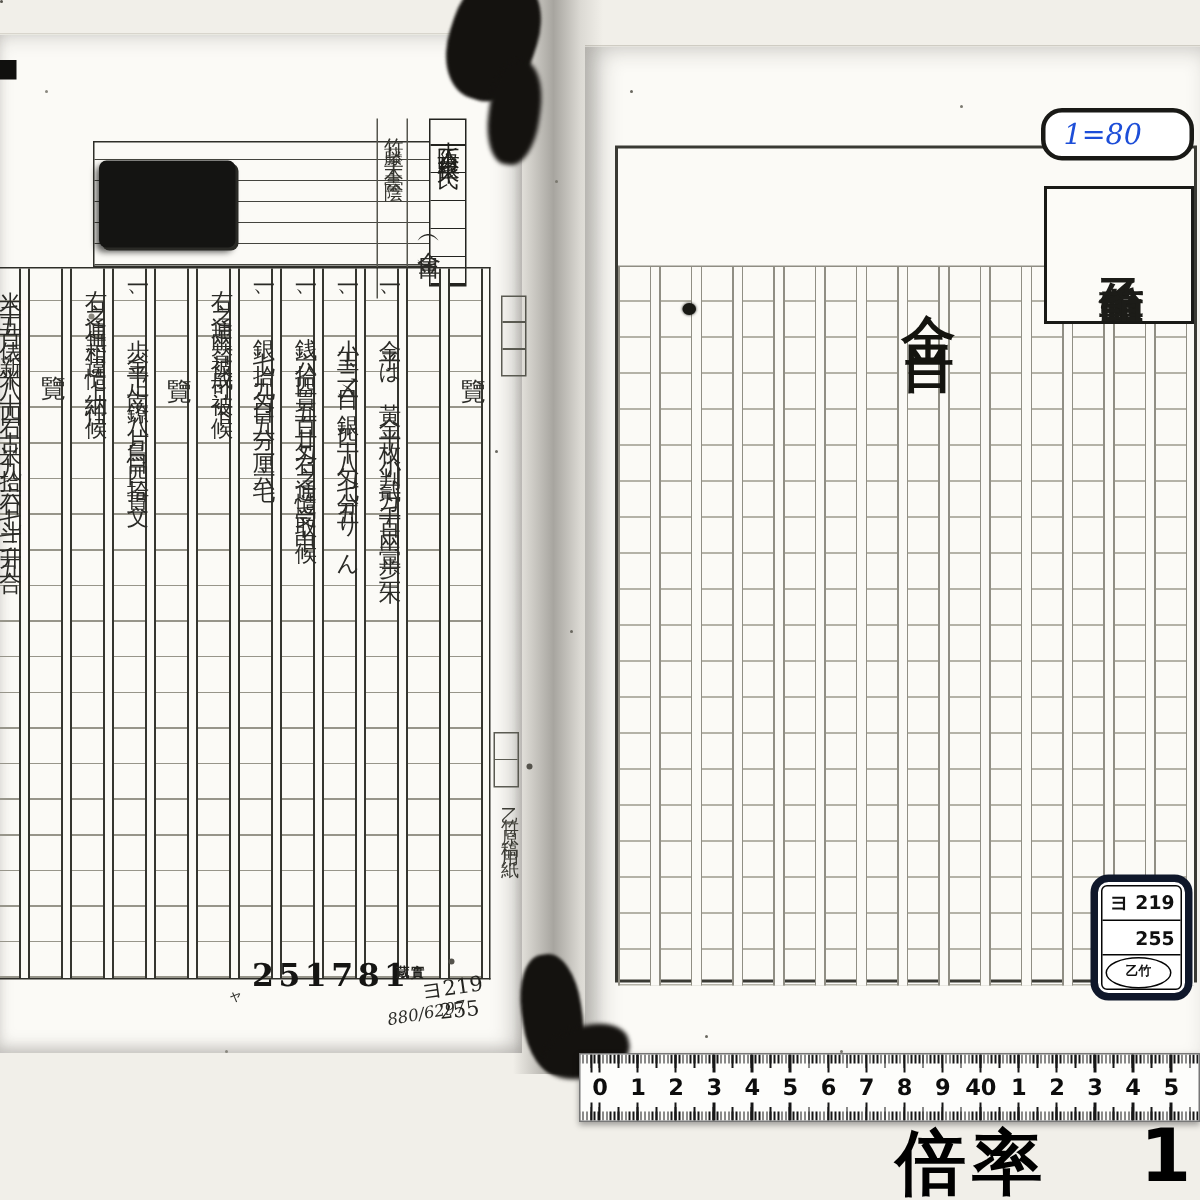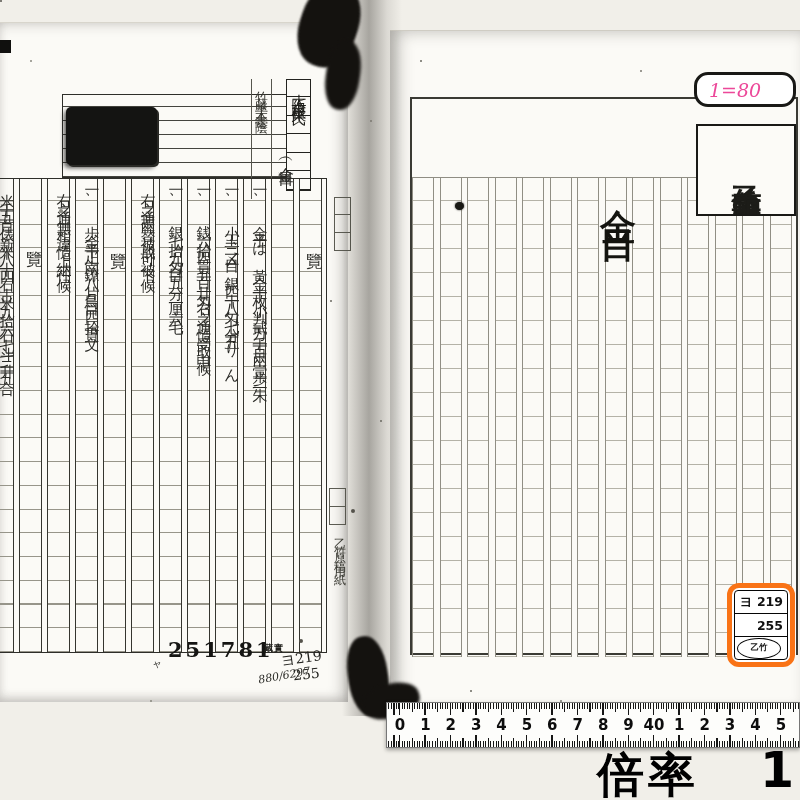--- a/index.html
+++ b/index.html
@@ -74,28 +74,28 @@
   .tickmark{position:absolute;left:152px;top:656px;font-size:10px;color:#2c2c28;transform:rotate(-12deg);}
   .fraction{position:absolute;left:258px;top:668px;font-size:11px;color:#2c2c28;
             transform:rotate(-10deg);font-style:italic;}
   .mini-stamp{position:absolute;left:264px;top:641px;font-size:9px;font-weight:bold;color:#23231f;letter-spacing:1px;}
   .code1{position:absolute;left:281px;top:649px;font-size:14px;color:#23231f;transform:rotate(-8deg);}
   .code2{position:absolute;left:293px;top:665px;font-size:14px;color:#23231f;transform:rotate(-6deg);}
 
   
   .corner-note{position:absolute;left:694px;top:72px;width:102px;height:35px;background:#fff;
        border:3px solid #191916;border-radius:14px;display:flex;align-items:center;
-       padding-left:12px;font-size:19px;font-style:italic;color:#ec4899;
+       padding-left:12px;font-size:19px;font-style:italic;color:#1d4ed8;
        font-family:"DejaVu Serif",serif;}
   .seal{position:absolute;left:696px;top:124px;width:100px;height:92px;background:#fcfbf7;
         border:2.5px solid #191916;display:flex;align-items:center;justify-content:center;overflow:hidden;}
   .seal-inner{writing-mode:vertical-rl;text-orientation:upright;font-size:27px;font-weight:bold;
         line-height:1.5;letter-spacing:2px;color:#1c1c18;filter:blur(.4px);transform:scaleX(1.1);}
   .call-stamp{position:absolute;left:727px;top:583px;width:68px;height:84px;background:#fff;
-        border:5px solid #f97316;border-radius:12px;padding:2px;}
+        border:5px solid #0f172a;border-radius:12px;padding:2px;}
   .call-inner{width:100%;height:100%;border:1.5px solid #050505;border-radius:4px;
         display:flex;flex-direction:column;font-family:"DejaVu Sans",sans-serif;}
   .call-row{flex:1;display:flex;align-items:center;justify-content:flex-end;
         padding-right:4px;font-size:12.5px;font-weight:bold;color:#111;border-bottom:1px solid #050505;}
   .call-row:last-child{border-bottom:none;justify-content:center;}
   .call-circle{width:44px;height:21px;border:1.8px solid #050505;border-radius:50%;
         display:flex;align-items:center;justify-content:center;font-size:8.5px;font-weight:bold;}
   .ink-dot{position:absolute;left:455px;top:202px;width:9px;height:8px;background:#181814;
         border-radius:50%;box-shadow:0 0 2px #181814;}
 

